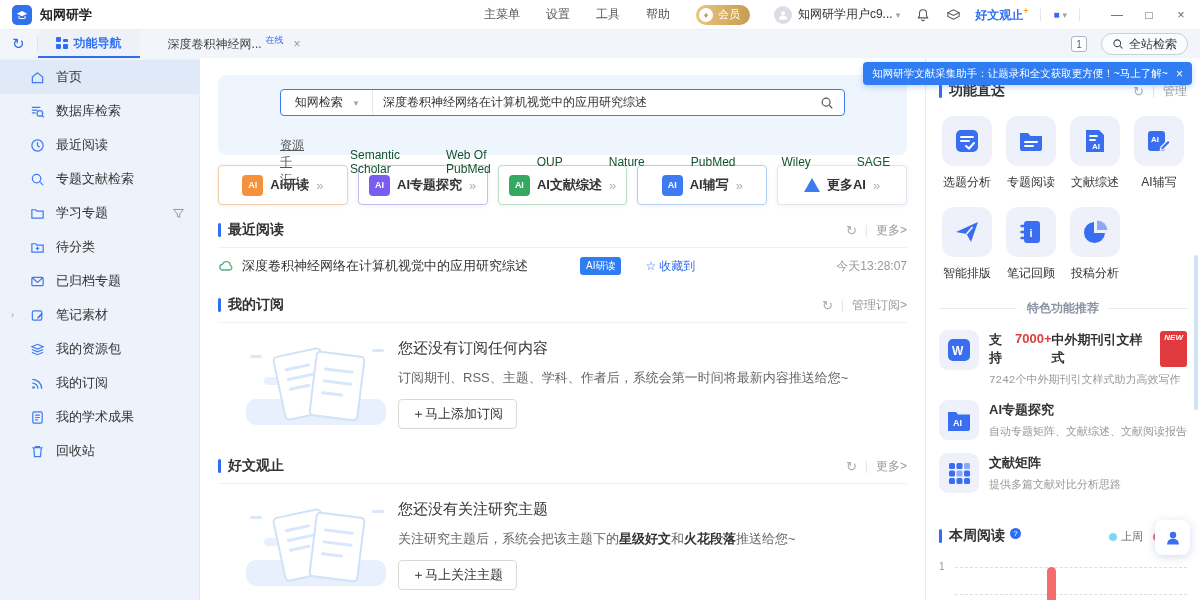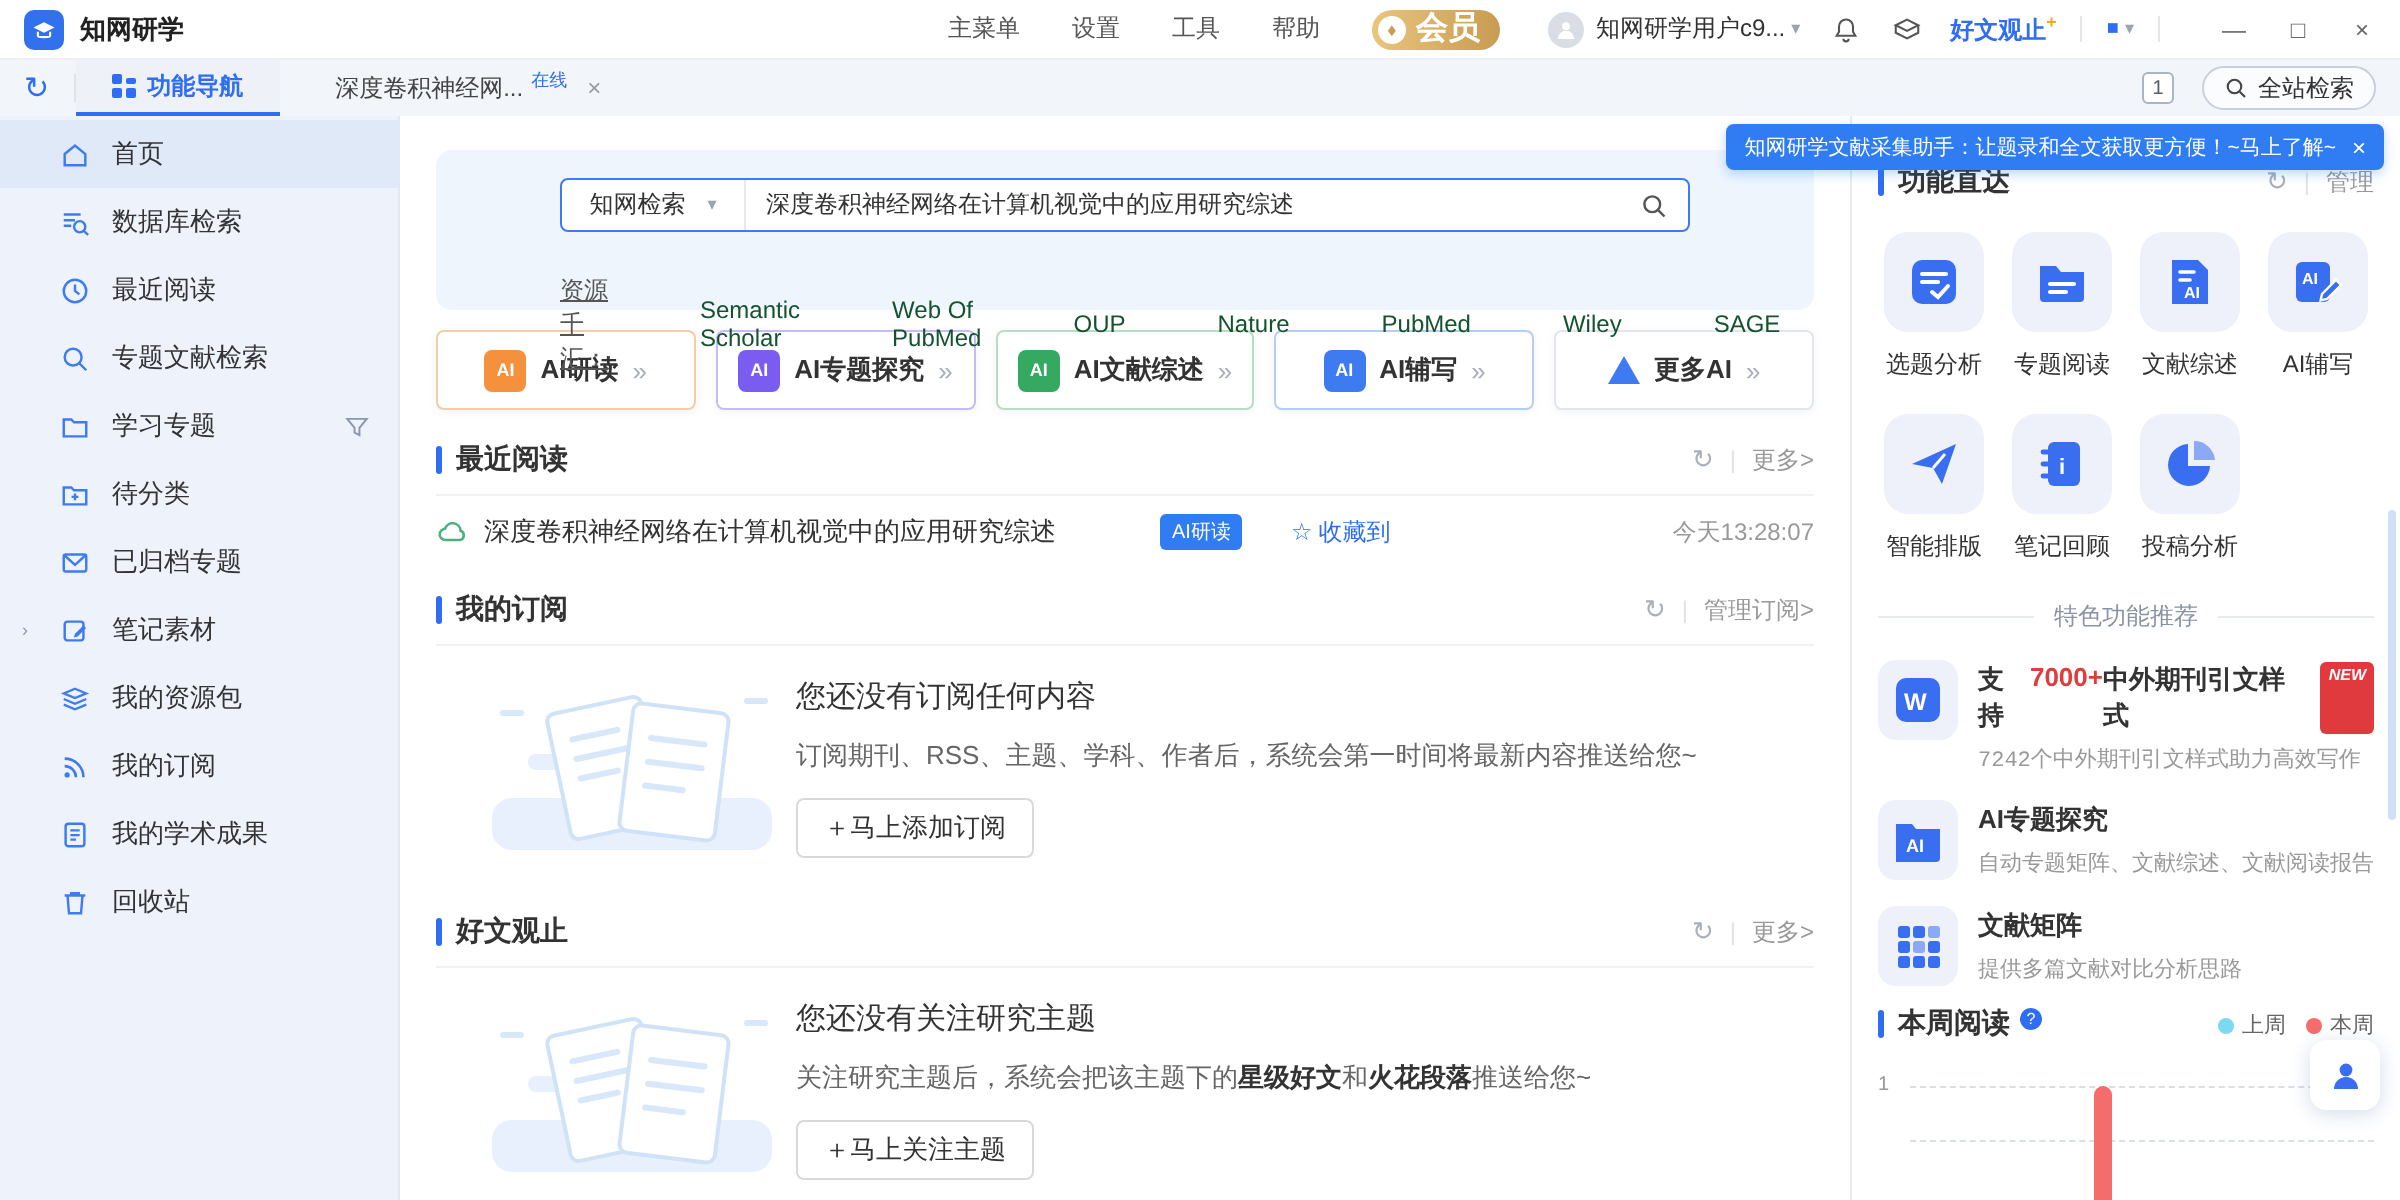--- a/index.html
+++ b/index.html
@@ -7,21 +7,21 @@
   body { font-family:"Liberation Sans","DejaVu Sans",sans-serif; font-size:12px; color:#333; background:#fff; position:relative; }
 
   
   .titlebar { position:absolute; left:0; top:0; width:1200px; height:30px; background:#fff; border-bottom:1px solid #eef0f3; display:flex; align-items:center; padding:0 12px; z-index:30; }
   .logo { width:20px; height:20px; border-radius:5px; background:#3370eb; display:flex; align-items:center; justify-content:center; flex:none; }
   .app-name { font-size:13px; font-weight:bold; margin-left:8px; color:#222; }
   .tb-spacer { flex:1; }
   .tb-menu { color:#555; margin-left:26px; cursor:default; }
   .vip { margin-left:26px; height:20px; border-radius:10px; background:linear-gradient(90deg,#e9c57e,#c89b52); display:flex; align-items:center; padding:0 10px 0 3px; gap:5px; }
   .vip-circle { width:14px; height:14px; border-radius:50%; background:#fff; color:#c89b52; font-size:9px; display:flex; align-items:center; justify-content:center; }
-  .vip-label { color:#fff; font-weight:bold; font-size:16px; }
+  .vip-label { color:#fff; font-weight:normal; font-size:11px; }
   .avatar { width:18px; height:18px; border-radius:50%; background:#d9dde4; margin-left:24px; display:flex; align-items:center; justify-content:center; }
   .username { margin-left:6px; color:#333; }
   .chev { color:#9aa3af; font-size:9px; margin-left:3px; }
   .tb-icon { margin-left:16px; display:flex; align-items:center; color:#555; }
   .haowen { margin-left:14px; color:#2f6ef2; font-weight:bold; position:relative; }
   .haowen sup { color:#f5a623; font-size:9px; }
   .tb-div { width:1px; height:13px; background:#e4e6ea; margin:0 12px; }
   .blue-sq { color:#2f6ef2; font-size:10px; }
   .win-btn { color:#666; margin-left:18px; font-size:12px; width:14px; text-align:center; }
 
@@ -99,32 +99,32 @@
   .empty-btn { display:inline-block; margin-top:12px; border:1px solid #d9d9d9; border-radius:4px; background:#fff; padding:5px 13px; font-size:13px; color:#333; }
 
   
   .rpanel { position:absolute; left:925px; top:58px; width:275px; height:542px; background:#fff; border-left:1px solid #e8ecf2; padding:0 13px; }
   .banner { position:absolute; right:8px; top:62px; height:23px; background:#2f7cf3; border-radius:4px; color:#fff; display:flex; align-items:center; gap:8px; padding:0 9px; font-size:10.5px; z-index:40; box-shadow:0 2px 6px rgba(47,124,243,.3); white-space:nowrap; }
   .banner .bn-close { font-size:12px; color:#fff; }
   .quick-grid { margin-top:14px; display:grid; grid-template-columns:repeat(4,1fr); grid-row-gap:16px; grid-column-gap:8px; }
   .q-item { display:flex; flex-direction:column; align-items:center; }
   .q-tile { width:50px; height:50px; border-radius:12px; background:#eef1f9; display:flex; align-items:center; justify-content:center; }
   .q-label { margin-top:8px; font-size:12px; color:#333; }
-  .feat-div { margin-top:18px; display:flex; align-items:center; color:#8a93a3; font-size:12px; }
+  .feat-div { margin-top:18px; display:flex; align-items:center; color:#8a93a3; font-size:12px;font-weight:bold; }
   .feat-div:before,.feat-div:after { content:""; flex:1; border-top:1px solid #e7ebf1; }
   .feat-div span { padding:0 10px; }
   .feat-item { margin-top:13px; display:flex; gap:10px; align-items:flex-start; }
   .f-tile { width:40px; height:40px; border-radius:9px; background:#eef1f9; display:flex; align-items:center; justify-content:center; flex:none; }
   .f-body { padding-top:1px; }
   .f-title { font-size:13px; font-weight:bold; color:#333; display:flex; }
   .f-title .hl { color:#e03c3c; }
   .new-badge { background:#e0393e; color:#fff; font-size:8px; font-weight:bold; border-radius:3px; padding:2px 4px; margin-left:5px; font-style:italic; }
   .f-desc { font-size:11px; color:#999; margin-top:5px;font-family:Liberation Mono, monospace; }
 
-  .weekly-head { margin-top:8px; display:flex; align-items:center; }
+  .weekly-head { margin-top:32px; display:flex; align-items:center; }
   .q-mark { width:11px; height:11px; border-radius:50%; background:#2f6ef2; color:#fff; font-size:8px; display:flex; align-items:center; justify-content:center; margin-left:5px; margin-top:-6px; }
   .legend { margin-left:auto; display:flex; align-items:center; gap:10px; font-size:11px; color:#666; }
   .l-dot { width:8px; height:8px; border-radius:50%; display:inline-block; margin-right:4px; vertical-align:middle; }
   .chart { margin-top:14px; position:relative; height:92px; }
   .c-ytick { position:absolute; left:0; top:0; font-size:10px; color:#999; }
   .c-line { position:absolute; left:16px; right:0; border-top:1px dashed #d9dfe9; }
   .c-bar { position:absolute; width:9px; border-radius:5px 5px 0 0; }
 
   .float-btn { position:absolute; right:10px; top:520px; width:35px; height:35px; background:#fff; border-radius:8px; box-shadow:0 2px 10px rgba(40,80,160,.2); display:flex; align-items:center; justify-content:center; z-index:45; }
   .scroll-thumb { position:absolute; right:2px; top:255px; width:4px; height:155px; background:#cfe0f7; border-radius:2px; z-index:46; }

